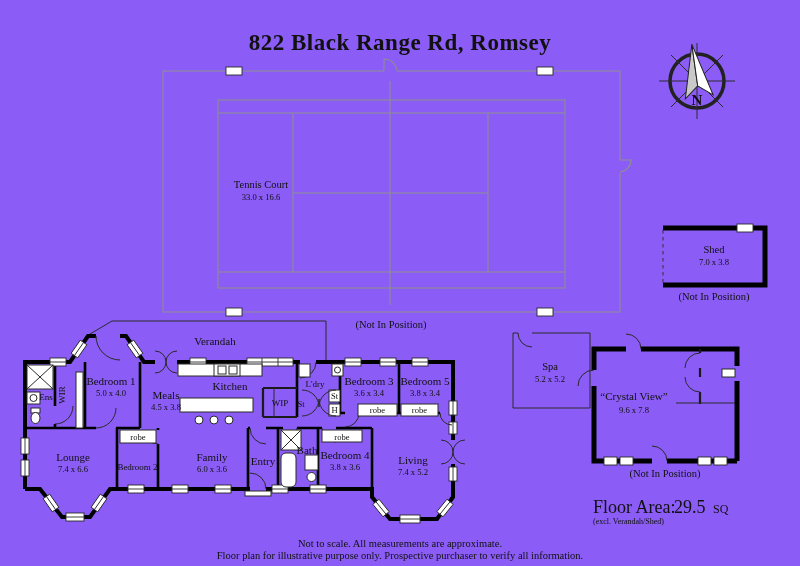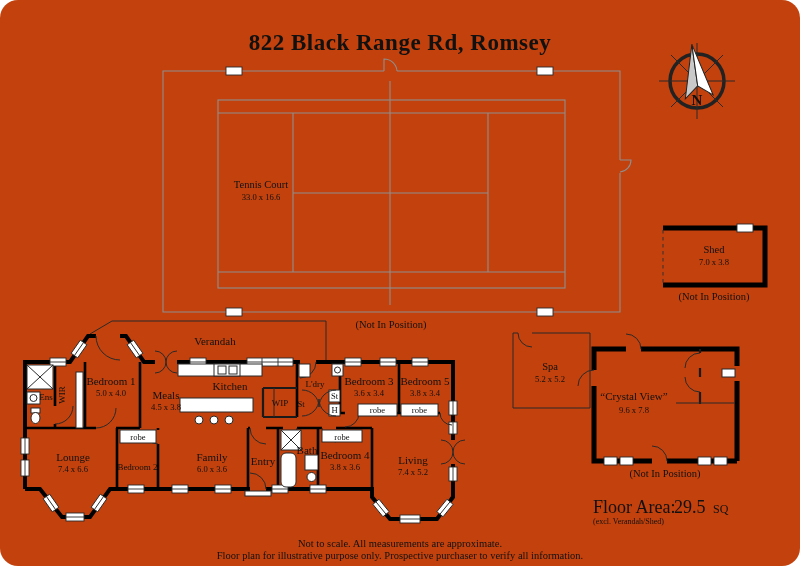--- a/index.html
+++ b/index.html
@@ -1,18 +1,18 @@
 <!DOCTYPE html>
 <html><head>
 <meta charset="utf-8">
 <style>
   html,body{margin:0;padding:0;background:#fff;}
   #stage{
-    position:relative;width:800px;height:566px;background:#c2410c;
-    font-family:"Liberation Serif","DejaVu Serif",serif;overflow:hidden;border-radius:18px;
+    position:relative;width:800px;height:566px;background:#8b5cf6;
+    font-family:"Liberation Serif","DejaVu Serif",serif;overflow:hidden;
   }
   svg{display:block;}
   .wall-outer{stroke:#000;stroke-width:4;fill:none;stroke-linecap:butt;}
   .wall-inner{stroke:#000;stroke-width:2.6;fill:none;}
   .wall-heavy{stroke:#000;stroke-width:5;fill:none;}
   .wall-mid{stroke:#1a1a1a;stroke-width:2.2;fill:none;}
   .thin{stroke:#2a2a2a;stroke-width:1;fill:none;}
   .fixture{stroke:#2a2a2a;stroke-width:1;fill:#ffffff;}
   .arc{stroke:#2a2a2a;stroke-width:1;fill:none;}
   .win{fill:#ffffff;stroke:#2a2a2a;stroke-width:0.9;}

